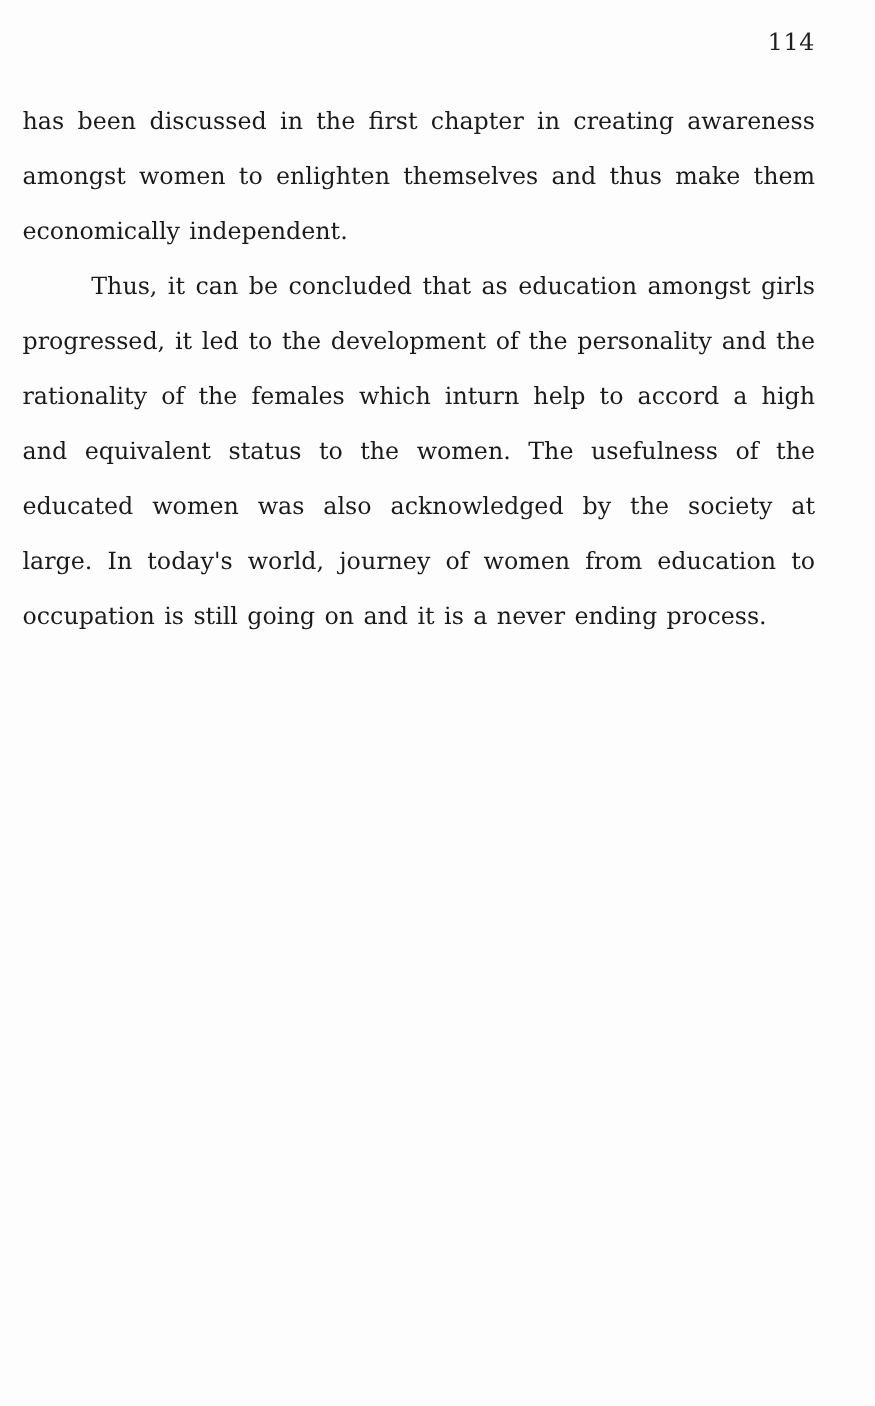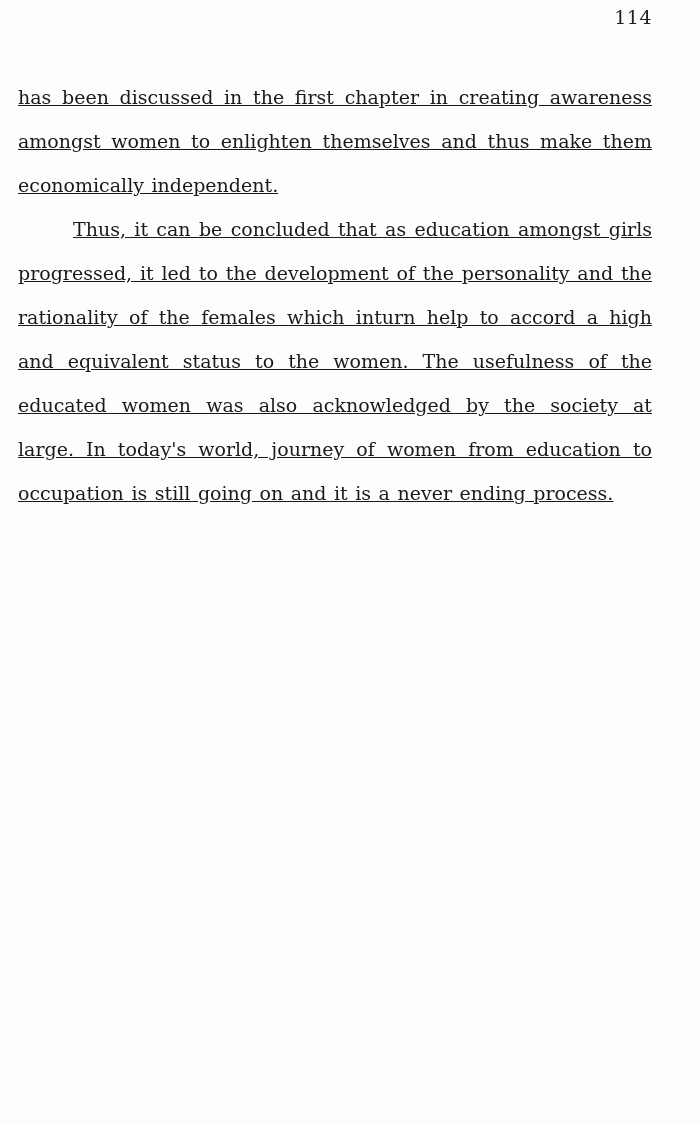--- a/index.html
+++ b/index.html
@@ -15,21 +15,21 @@
     overflow: hidden;
     position: relative;
   }
   .page {
     position: absolute;
     inset: 0;
     background: #fdfdfd;
   }
   .page-number {
     position: absolute;
-    top: 6px;
+    top: 23px;
     right: 48px;
     font-size: 19px;
     line-height: 22px;
     letter-spacing: 0.5px;
     color: #1f1f1f;
   }
   .body-text {
     position: absolute;
     top: 75px;
     left: 18px;
@@ -37,21 +37,20 @@
     font-size: 19px;
     line-height: 44px;
     text-align: justify;
     text-align-last: left;
     word-spacing: 1.5px;
     color: #1a1a1a;
   }
   .body-text p {
     margin: 0;
     padding: 0;
-    text-decoration: underline;
   }
   .body-text p.indented {
     text-indent: 55px;
   }
 </style>
 </head>
 <body>
 
 <div class="page">
 

